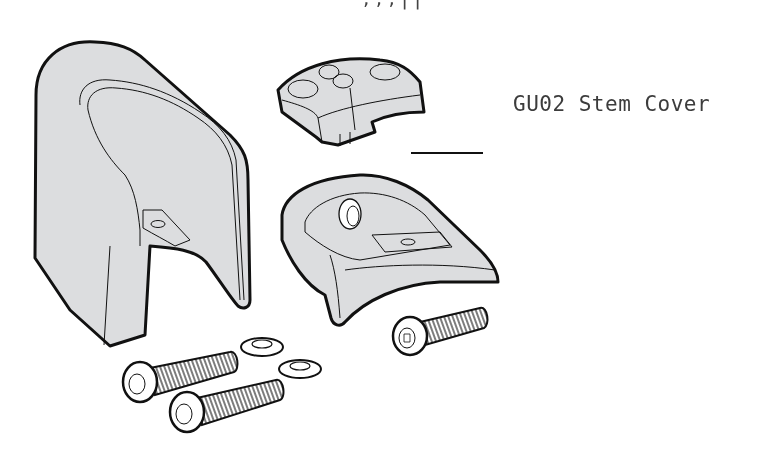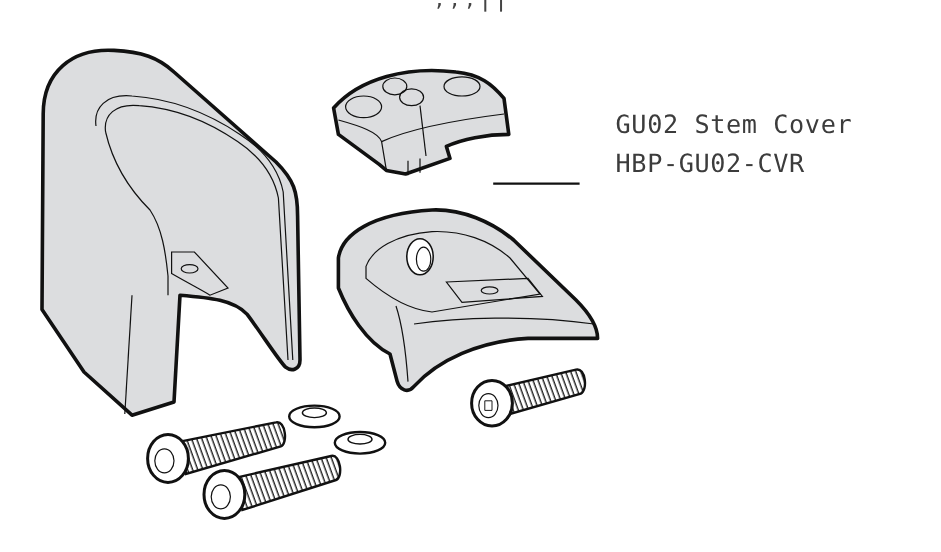--- a/index.html
+++ b/index.html
@@ -83,15 +83,14 @@
     <g>
       <ellipse cx="300" cy="369" rx="21" ry="9" fill="#ffffff" stroke="#111" stroke-width="2"></ellipse>
       <ellipse cx="300" cy="366" rx="10" ry="4" fill="#ffffff" stroke="#111" stroke-width="1.2"></ellipse>
     </g>
   </svg>
 
   <div class="top-cut">, , ,                 |                 |</div>
 
   <div class="label">
     <div>GU02 Stem Cover</div>
-    <div>HBP-GU02-CVR</div>
   </div>
 </div>
 
 </body></html>

